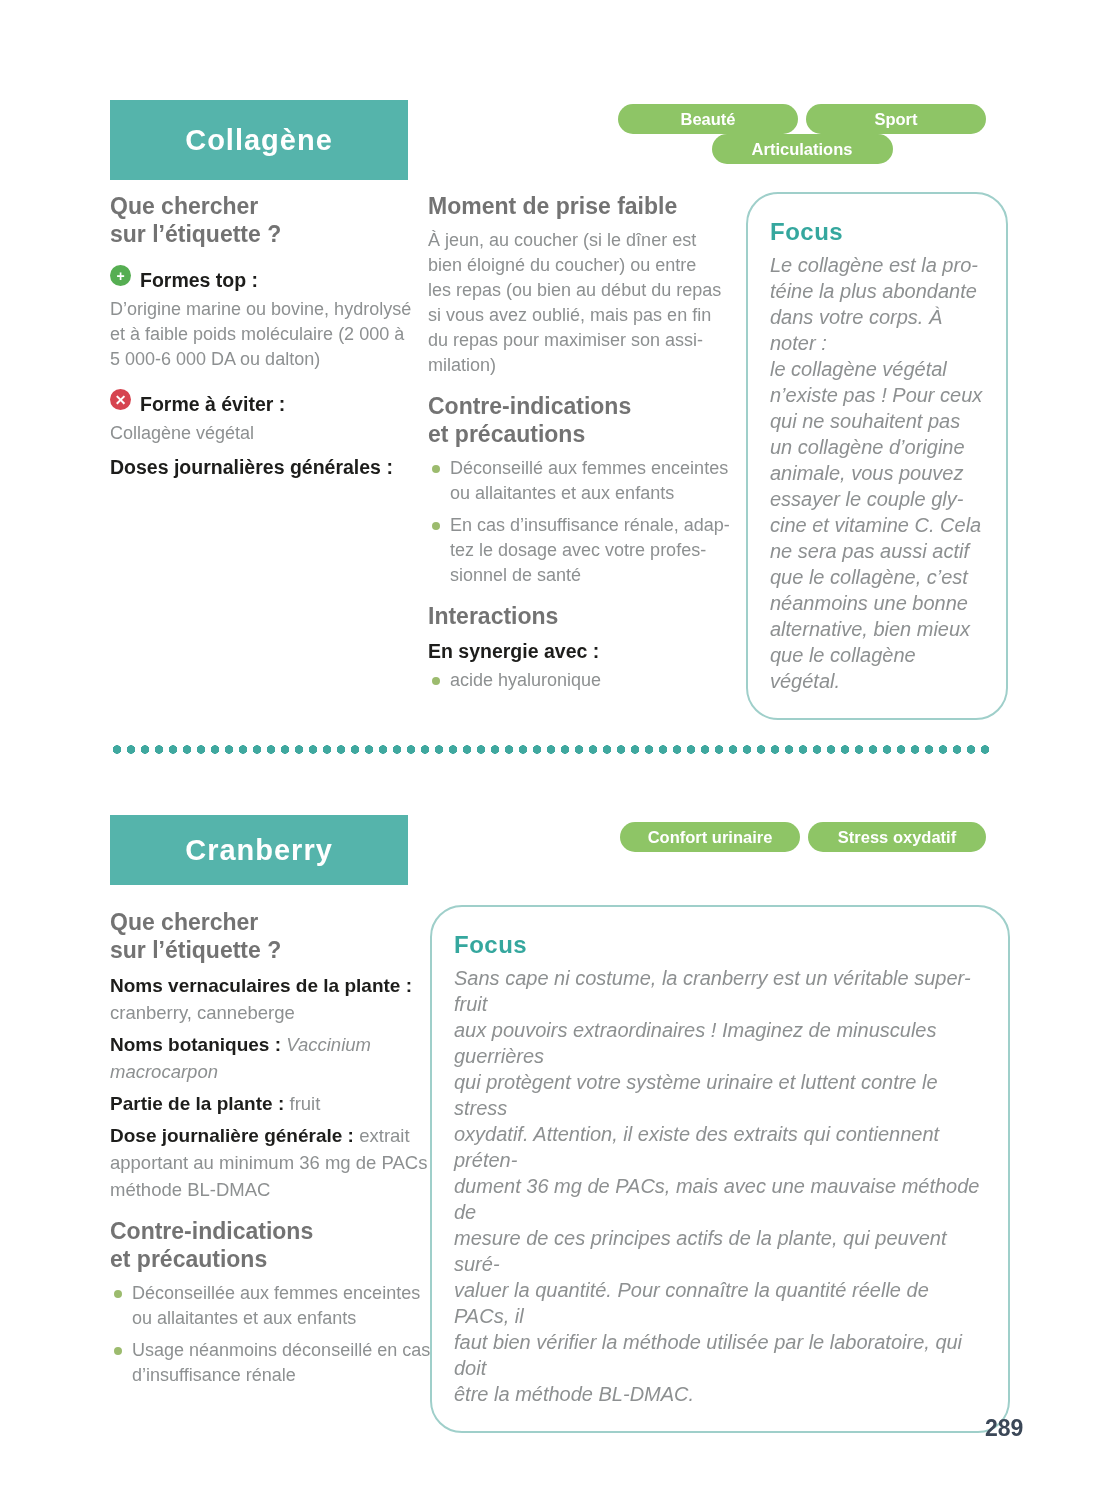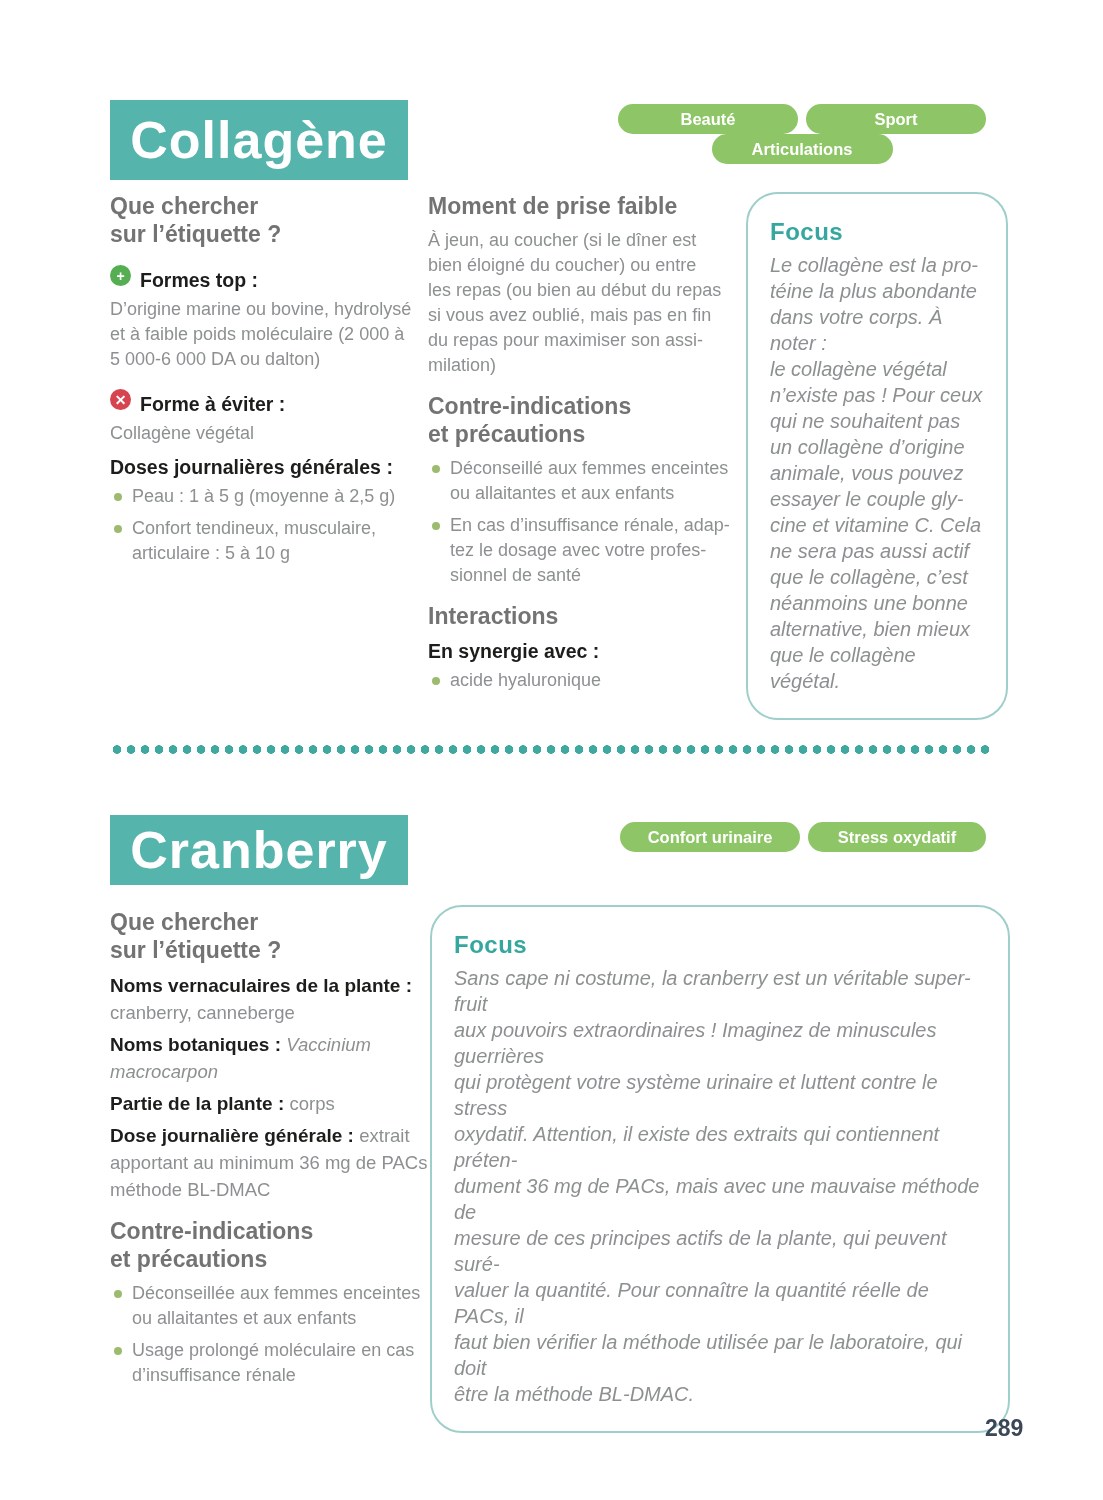--- a/index.html
+++ b/index.html
@@ -1,21 +1,21 @@
 <!DOCTYPE html>
 <html><head>
 <meta charset="utf-8">
 <style>
   html,body{margin:0;padding:0;background:#ffffff;}
   .page{position:relative;width:1103px;height:1500px;background:#ffffff;
         font-family:"Liberation Sans",sans-serif;overflow:hidden;}
 
   .title-box{position:absolute;background:#55b4ab;color:#ffffff;
              display:flex;align-items:center;justify-content:center;
-             font-weight:bold;font-size:52px;letter-spacing:1px;}
+             font-weight:bold;font-size:29px;letter-spacing:1px;}
 
   .tags{position:absolute;display:flex;flex-wrap:wrap;justify-content:center;
         gap:0 8px;}
   .pill{background:#8ec566;color:#ffffff;font-weight:bold;font-size:16.5px;
         height:30px;border-radius:15px;display:flex;align-items:center;
         justify-content:center;box-sizing:border-box;}
 
   .col{position:absolute;}
   .h-teal{color:#737373;font-size:23px;font-weight:bold;line-height:28px;
           margin:0 0 8px 0;white-space:pre-line;}
@@ -87,25 +87,20 @@
 
       <div class="icon-row">
         <span class="badge cross">
             <span>✕</span>
           </span>
         <span class="label-bold">Forme à éviter :</span>
       </div>
       <p class="lead">Collagène végétal</p>
 
       <span class="label-bold block">Doses journalières générales :</span>
-      <ul class="dotlist">
-        <li>Peau : 1 à 5 g (moyenne à 2,5 g)</li>
-        <li>Confort tendineux, musculaire,
-articulaire : 5 à 10 g</li>
-      </ul>
     </div>
 
     <div class="col" style="left:428px;top:192px;width:318px">
       <h3 class="h-teal">Moment de prise faible</h3>
       <p class="lead">À jeun, au coucher (si le dîner est
 bien éloigné du coucher) ou entre
 les repas (ou bien au début du repas
 si vous avez oublié, mais pas en fin
 du repas pour maximiser son assi-
 milation)</p>
@@ -164,33 +159,33 @@
       <p class="field">
         <span class="lbl">Noms vernaculaires de la plante :</span>
         <span class="val">cranberry, canneberge</span>
       </p>
       <p class="field">
         <span class="lbl">Noms botaniques :</span>
         <span class="val italic">Vaccinium macrocarpon</span>
       </p>
       <p class="field">
         <span class="lbl">Partie de la plante :</span>
-        <span class="val">corps</span>
+        <span class="val">fruit</span>
       </p>
       <p class="field">
         <span class="lbl">Dose journalière générale :</span>
         <span class="val">extrait apportant au minimum 36 mg de PACs méthode BL-DMAC</span>
       </p>
 
       <h3 class="h-teal mt">Contre-indications
 et précautions</h3>
       <ul class="dotlist">
         <li>Déconseillée aux femmes enceintes
 ou allaitantes et aux enfants</li>
-        <li>Usage prolongé moléculaire en cas
+        <li>Usage néanmoins déconseillé en cas
 d’insuffisance rénale</li>
       </ul>
     </div>
 
     <aside class="focus" style="left:430px;top:905px;width:580px">
       <h4>Focus</h4>
       <p>Sans cape ni costume, la cranberry est un véritable super-fruit
 aux pouvoirs extraordinaires ! Imaginez de minuscules guerrières
 qui protègent votre système urinaire et luttent contre le stress
 oxydatif. Attention, il existe des extraits qui contiennent préten-

